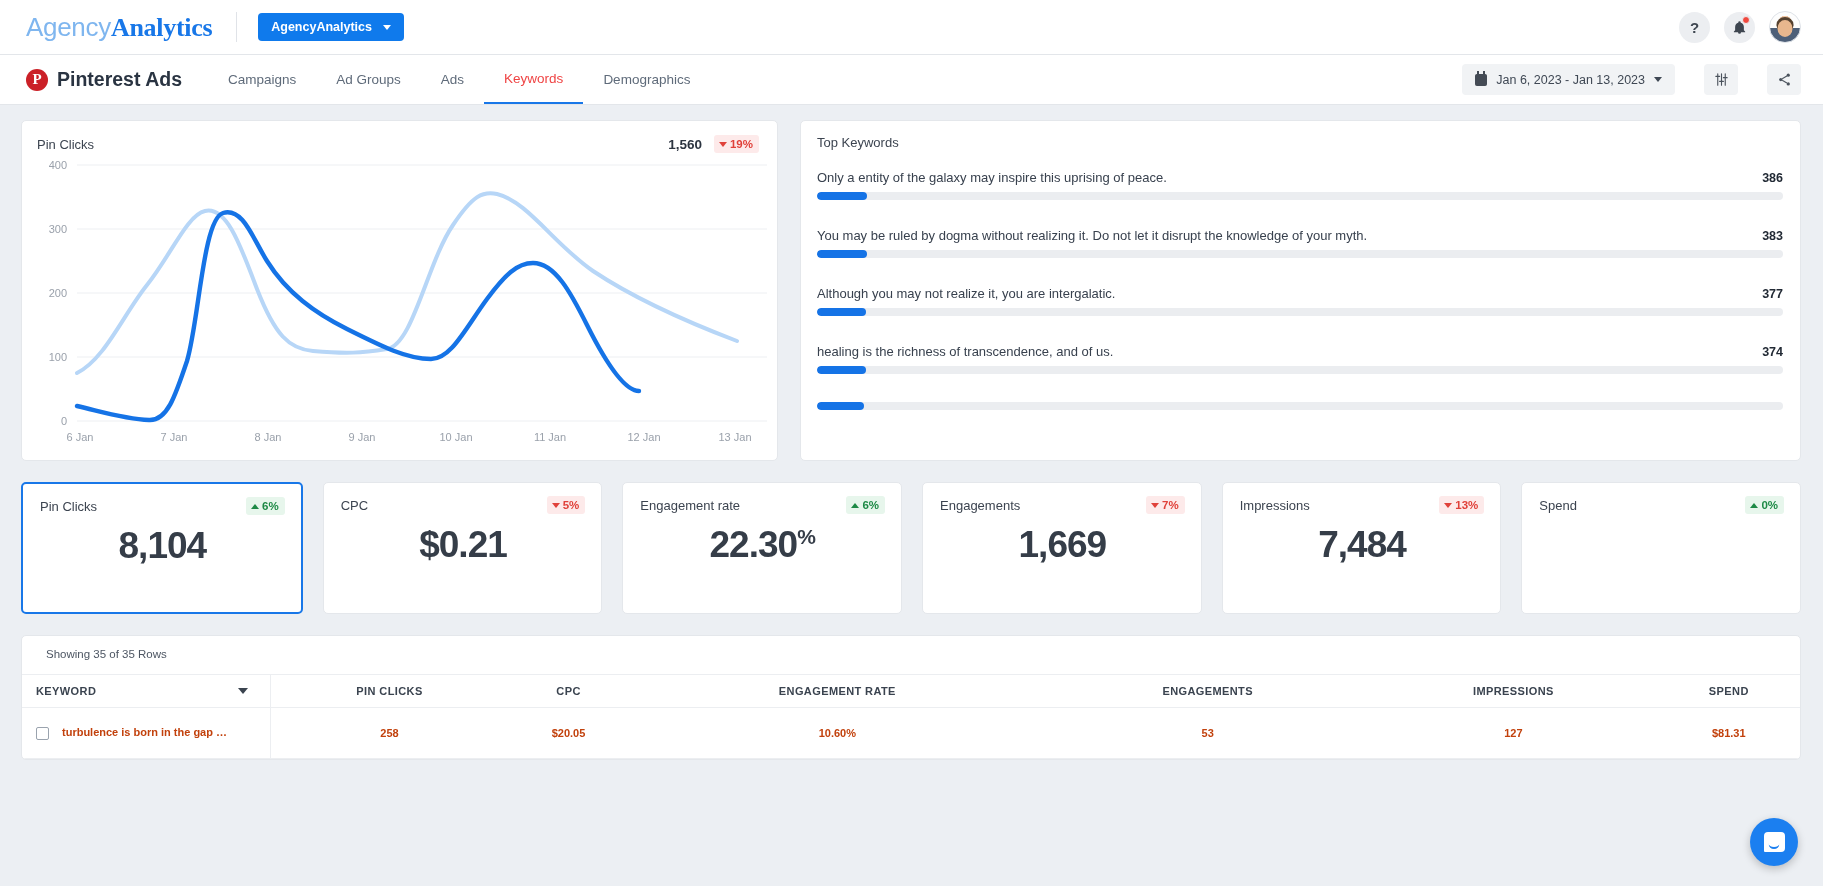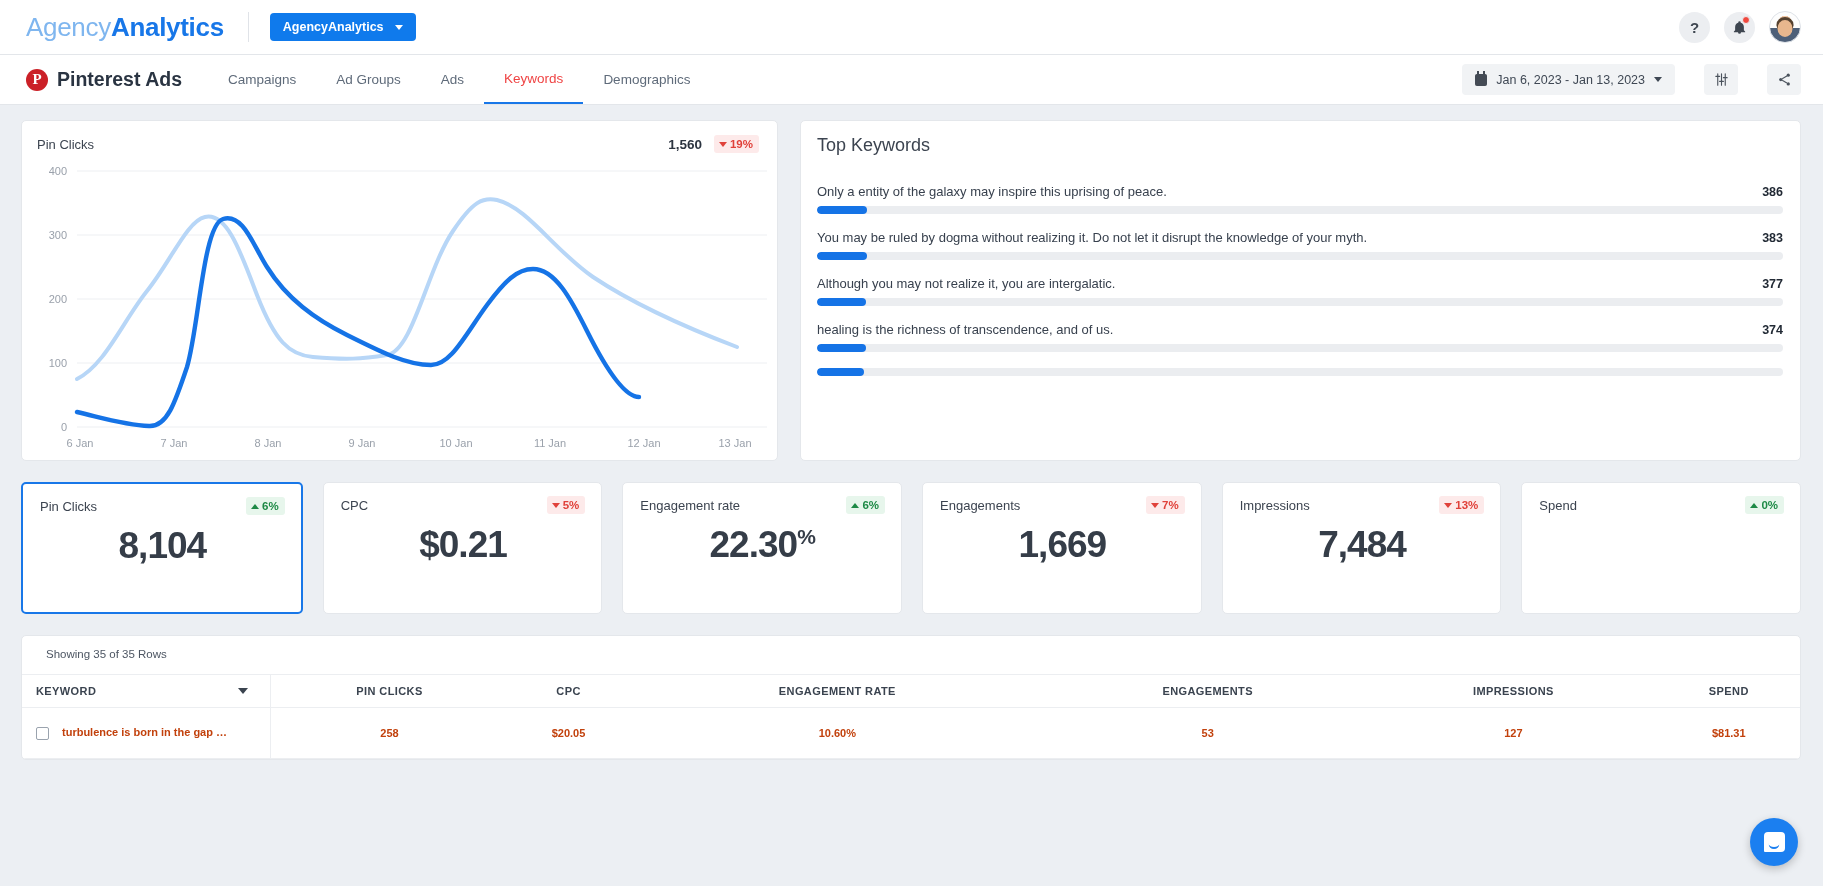--- a/index.html
+++ b/index.html
@@ -13,21 +13,21 @@
   
   .topbar {
     height: 55px; background: #fff;
     display: flex; align-items: center;
     padding: 0 22px 0 26px;
     border-bottom: 1px solid #e3e6ea;
     position: relative;
   }
   .logo { font-size: 26px; letter-spacing: -.3px; white-space: nowrap; }
   .logo .l-agency { color: #7fb6ef; font-weight: 400; }
-  .logo .l-analytics { color: #1877e8; font-weight: 700; }
+  .logo .l-analytics { color: #1877e8; font-weight: 700; font-family: Liberation Serif, serif; }
   .logo-divider { width: 1px; height: 30px; background: #e0e3e8; margin: 0 21px 0 24px; }
   .acct-btn {
     background: #0f7aec; color: #fff; border: none; border-radius: 4px;
     height: 28px; padding: 0 13px; font-size: 12.5px; font-weight: 700;
     display: flex; align-items: center; gap: 11px; cursor: pointer;
     font-family: "Liberation Sans", sans-serif;
   }
   .caret { width: 0; height: 0; border-left: 4.5px solid transparent;
            border-right: 4.5px solid transparent; border-top: 5px solid currentColor; }
   .topbar-right { margin-left: auto; display: flex; align-items: center; gap: 14px; }
@@ -107,25 +107,25 @@
   .chart-head-right { margin-left: auto; display: flex; align-items: center; gap: 12px; }
   .chart-total { font-size: 13.5px; font-weight: 700; color: #2c3440; }
   .badge {
     font-size: 11.5px; font-weight: 700; border-radius: 3px; padding: 3px 6px 3px 5px;
     display: inline-flex; align-items: center; gap: 3px; white-space: nowrap;
   }
   .badge.down { background: #fdeaea; color: #e0413a; }
   .badge.up   { background: #e7f6ec; color: #1e8a46; }
   .tri-down { width:0;height:0;border-left:4px solid transparent;border-right:4px solid transparent;border-top:5px solid currentColor; }
   .tri-up   { width:0;height:0;border-left:4px solid transparent;border-right:4px solid transparent;border-bottom:5px solid currentColor; }
-  .chart-svg-wrap { position: relative; margin-top: 6px; }
+  .chart-svg-wrap { position: relative; }
 
   .kw-card { flex: 1; height: 341px; padding: 14px 17px 10px 16px; }
-  .kw-title { font-size: 18px; color: #3c4450; margin-bottom: 28px; }
-  .kw-row { margin-bottom: 16px; }
+  .kw-title { font-size: 13px; color: #3c4450; margin-bottom: 20px; }
+  .kw-row { margin-bottom: 28px; }
   .kw-row:last-child { margin-bottom: 0; }
   .kw-line { display: flex; align-items: baseline; }
   .kw-text { font-size: 13px; color: #38414e; }
   .kw-val { margin-left: auto; font-size: 12.5px; font-weight: 700; color: #222a35; }
   .kw-bar { height: 8px; border-radius: 4px; background: #ebedf0; margin-top: 7px; overflow: hidden; }
   .kw-bar-fill { height: 100%; border-radius: 4px; background: #1573e6; }
 
   
   .kpis { display: flex; gap: 20px; margin-top: 21px; }
   .kpi {

